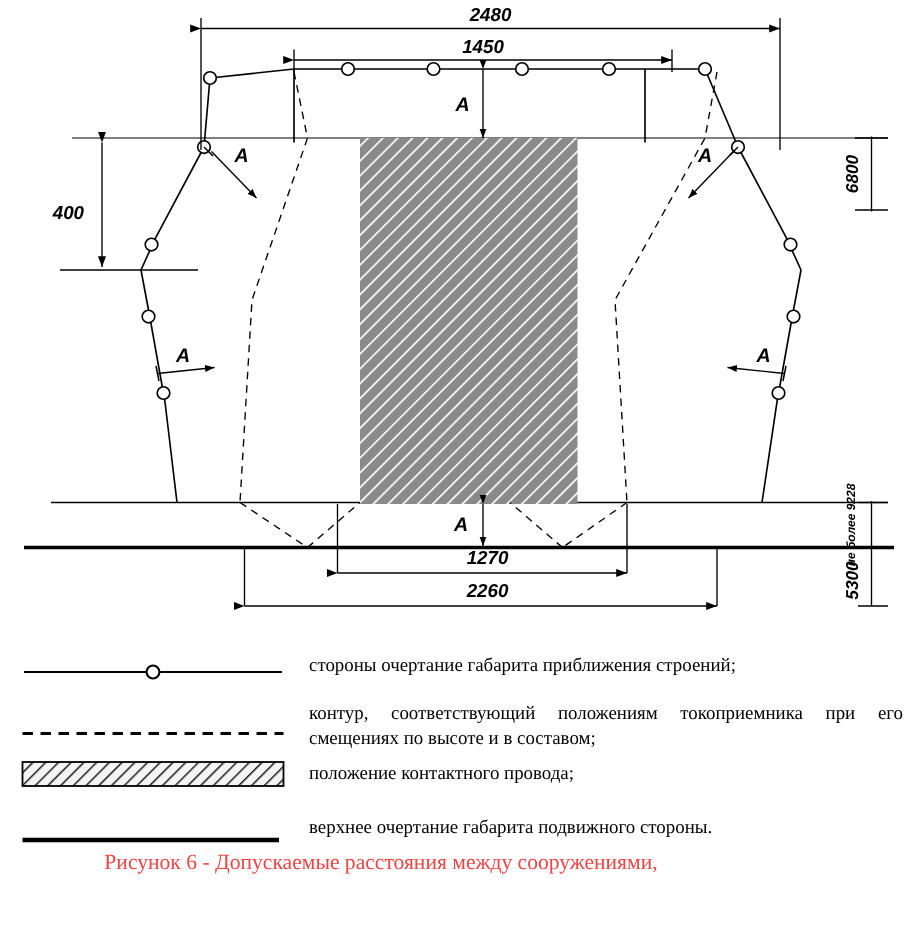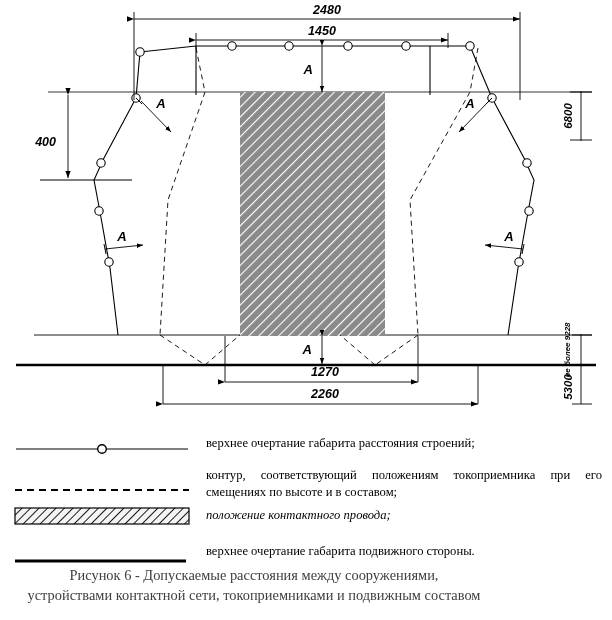--- a/index.html
+++ b/index.html
@@ -57,21 +57,21 @@
   }
   .caption {
     position: absolute;
     left: 0;
     top: 566px;
     width: 508px;
     text-align: center;
     font-family: "Liberation Serif", serif;
     font-size: 14.4px;
     line-height: 19.5px;
-    color: #404040;
+    color: #ef4444;
   }
   .dim-txt {
     font-family: "Liberation Sans", sans-serif;
     font-weight: bold;
     font-style: italic;
     font-size: 12.5px;
     fill: #000;
   }
   .dim-txt-sm {
     font-family: "Liberation Sans", sans-serif;
@@ -262,50 +262,49 @@
 
   <div class="legend-block">
 
     <div class="legend-row" style="top:0px;">
       <div class="legend-sample" style="top:16px;">
         <svg width="176" height="12" viewBox="0 0 176 12">
           <line x1="2" y1="6" x2="174" y2="6" stroke="#000" stroke-width="1.2"></line>
           <circle cx="88" cy="6" r="4.3" fill="#fff" stroke="#000" stroke-width="1.4"></circle>
         </svg>
       </div>
-      <div class="legend-text" style="top:10px;">верхнее очертание габарита расстояния строений;</div>
+      <div class="legend-text" style="top:10px;">стороны очертание габарита приближения строений;</div>
     </div>
 
     <div class="legend-row" style="top:42px;">
       <div class="legend-sample" style="top:12px;">
         <svg width="176" height="6" viewBox="0 0 176 6">
           <line x1="1" y1="3" x2="175" y2="3" stroke="#000" stroke-width="2.1" stroke-dasharray="7,5"></line>
         </svg>
       </div>
       <div class="legend-text" style="top:0px;">контур, соответствующий положениям токоприемника при его смещениях по высоте и в составом;</div>
     </div>
 
     <div class="legend-row" style="top:80px;">
       <div class="legend-sample" style="top:2px;">
         <svg width="176" height="18" viewBox="0 0 176 18">
           <rect x="1" y="1" width="174" height="16" fill="url(#hatch2)" stroke="#000" stroke-width="1.2"></rect>
         </svg>
       </div>
-      <div class="legend-text" style="top:2px;font-style:italic;">положение контактного провода;</div>
+      <div class="legend-text" style="top:2px;">положение контактного провода;</div>
     </div>
 
     <div class="legend-row" style="top:118px;">
       <div class="legend-sample" style="top:7px;">
         <svg width="176" height="6" viewBox="0 0 176 6">
           <line x1="1" y1="3" x2="172" y2="3" stroke="#000" stroke-width="3.1"></line>
         </svg>
       </div>
       <div class="legend-text" style="top:0px;">верхнее очертание габарита подвижного стороны.</div>
     </div>
 
   </div>
 
   <div class="caption">
     <div>Рисунок 6 - Допускаемые расстояния между сооружениями,</div>
-    <div>устройствами контактной сети, токоприемниками и подвижным составом</div>
   </div>
 
 </div>
 
 </body></html>

